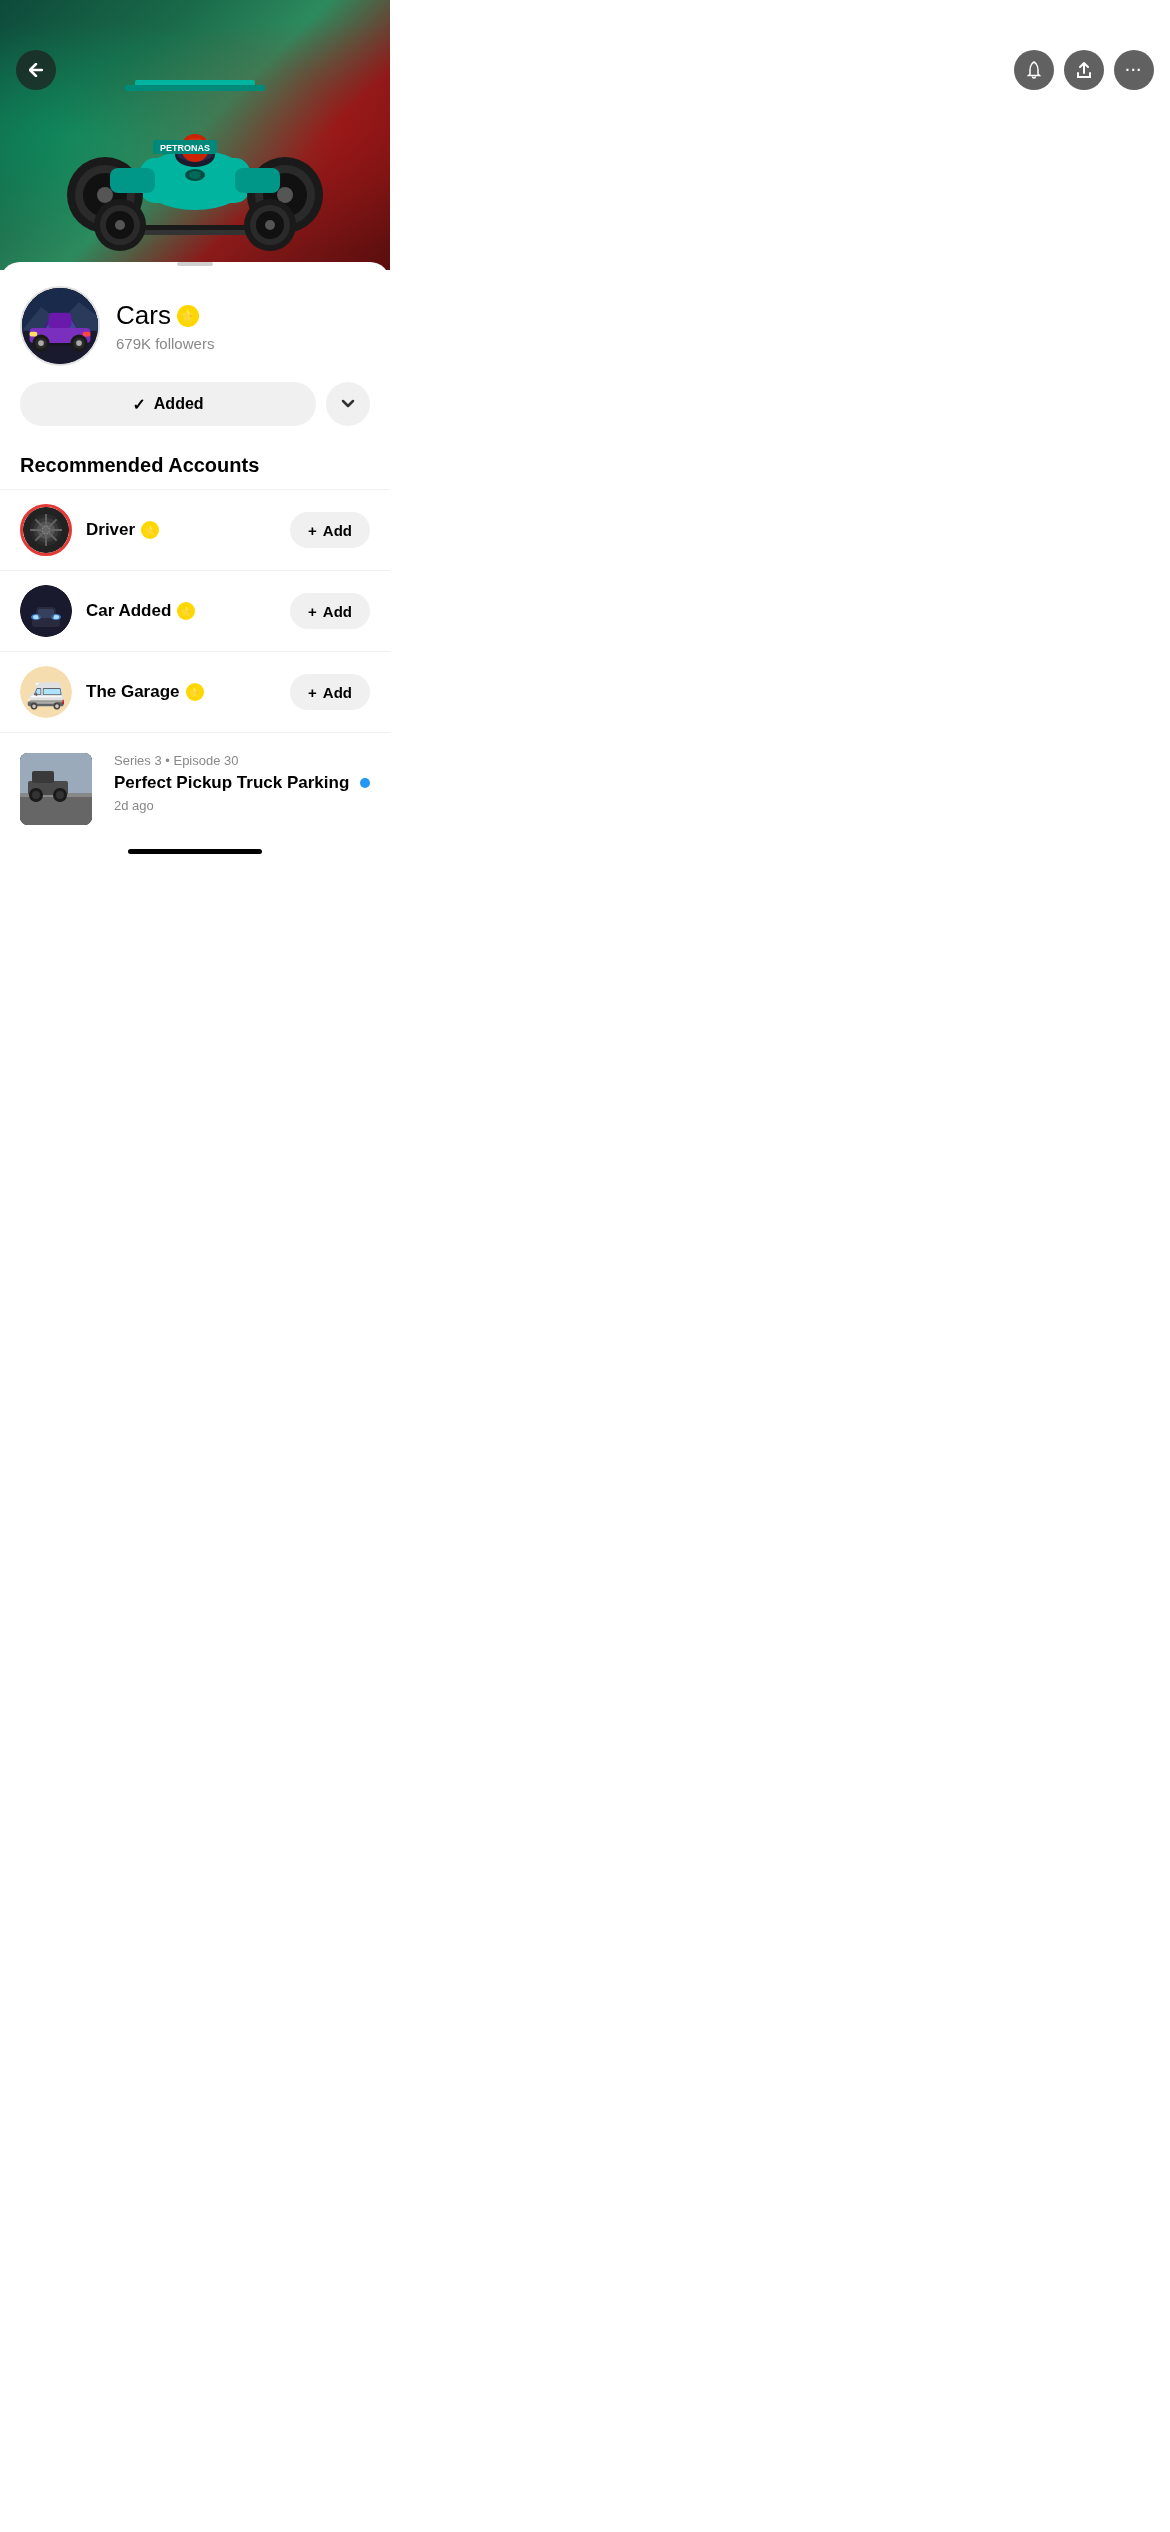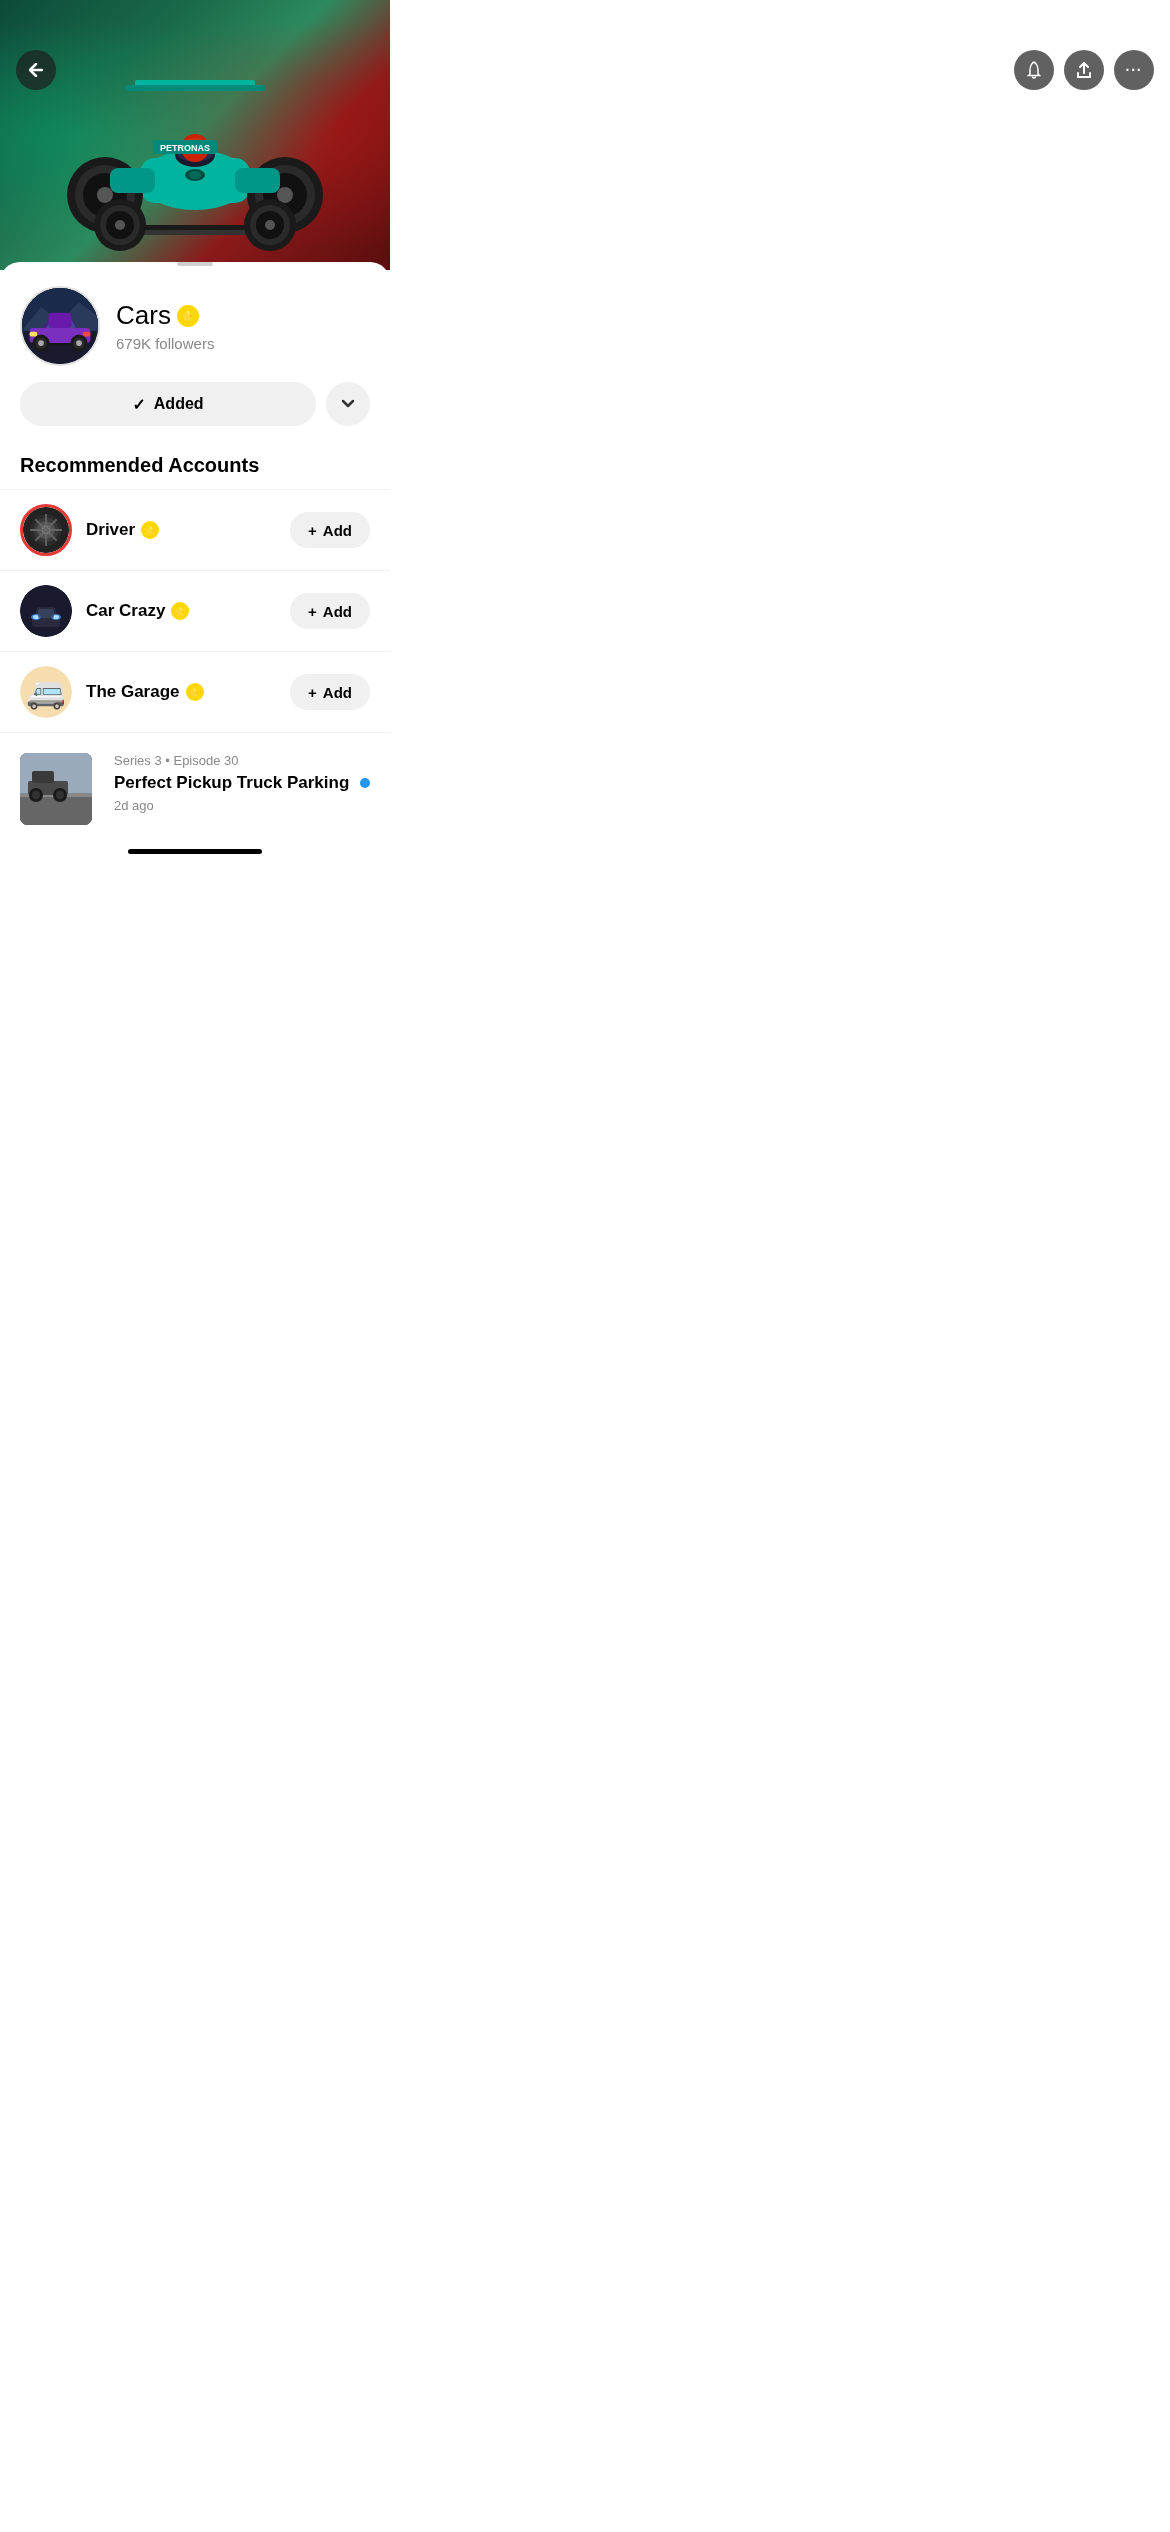--- a/index.html
+++ b/index.html
@@ -644,21 +644,21 @@
               <ellipse cx="36" cy="32" rx="5" ry="3" fill="#4499ff" opacity="0.8"></ellipse>
               <ellipse cx="16" cy="32" rx="3" ry="2" fill="#aaddff"></ellipse>
               <ellipse cx="36" cy="32" rx="3" ry="2" fill="#aaddff"></ellipse>
 
               <rect x="18" y="24" width="16" height="9" rx="2" fill="#3a4a6a" opacity="0.7"></rect>
             </svg>
           </div>
         </div>
         <div class="rec-info">
           <div class="rec-name-row">
-            <span class="rec-name">Car Crazy</span>
+            <span class="rec-name">Car Added</span>
             <div class="rec-star">⭐</div>
           </div>
         </div>
         <button class="add-btn">
           <span>+</span>
           <span>Add</span>
         </button>
       </div>
 
       <div class="recommended-item">

